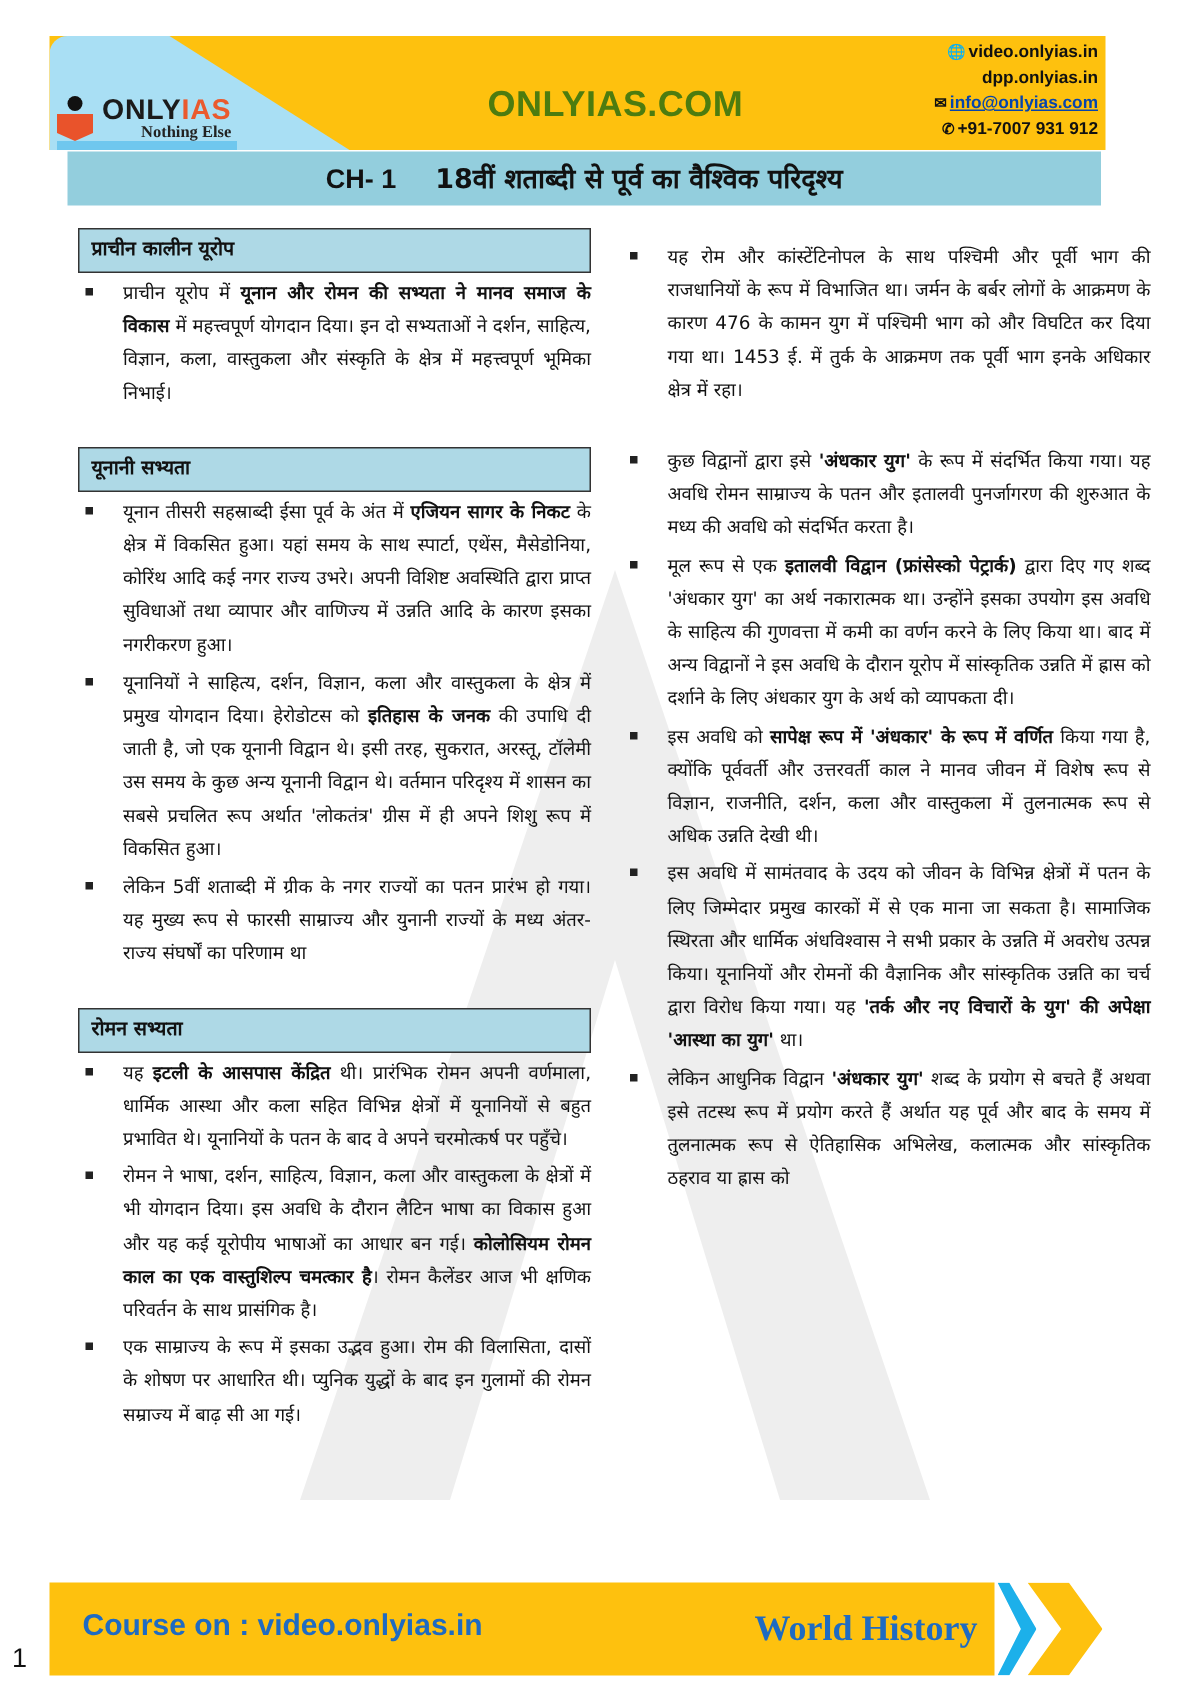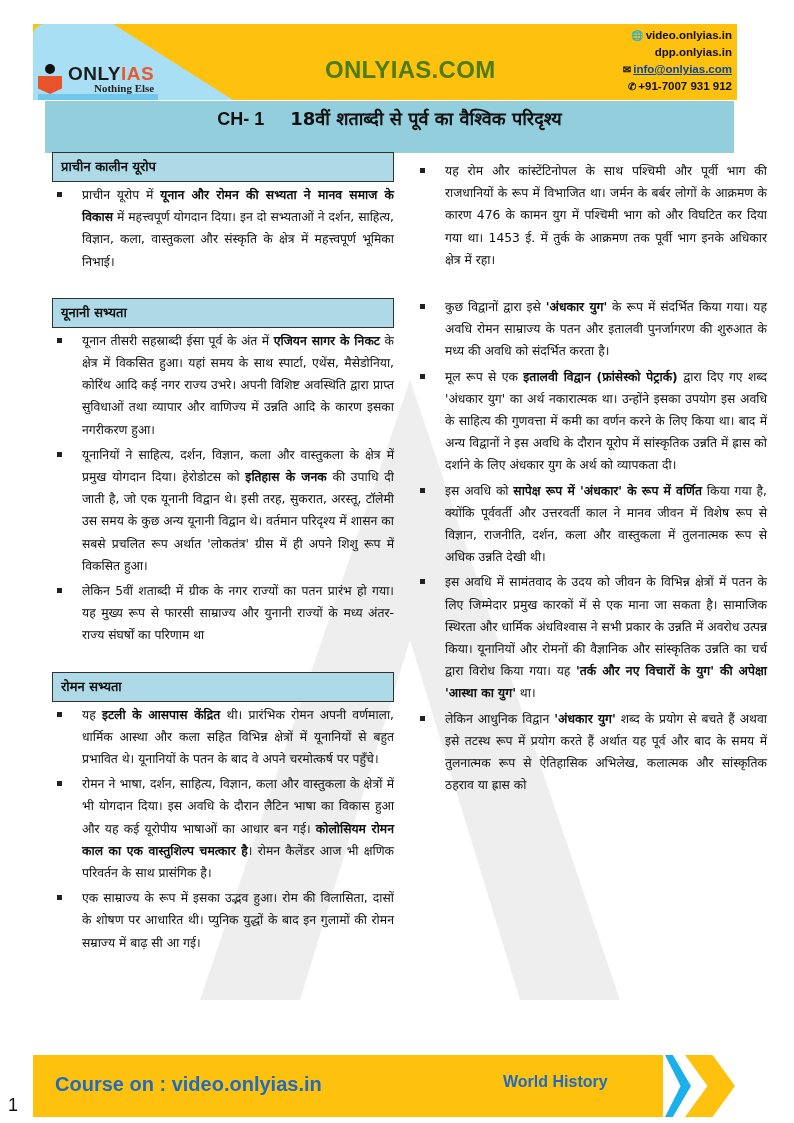--- a/index.html
+++ b/index.html
@@ -17,37 +17,37 @@
   .logo-text { margin-left:2px; line-height:1; }
   .logo-main { font-family:"Liberation Sans", sans-serif; font-weight:bold; font-size:19px; letter-spacing:0.5px; }
   .logo-main .only { color:#1b1b1b; }
   .logo-main .ias { color:#ea5a2e; }
   .logo-sub { font-family:"Liberation Serif", serif; font-weight:bold; font-size:11px; color:#222; text-align:right; }
   .site-title { position:absolute; left:325px; top:56px; font-family:"Liberation Sans", sans-serif; font-weight:bold; font-size:24px; color:#4d7c0f; letter-spacing:0.3px; }
   .contacts { position:absolute; right:62px; top:27px; text-align:right; font-family:"Liberation Sans", sans-serif; font-weight:bold; font-size:11.5px; line-height:17px; color:#111; }
   .contacts a { color:#0645ad; text-decoration:underline; }
   .contacts .ic { font-size:10px; margin-right:2px; }
   
-  .chapter { position:absolute; left:45px; top:101px; width:689px; height:52px; background:#93cedd; text-align:center; font-weight:bold; font-size:18px; line-height:36px; color:#111; }
+  .chapter { position:absolute; left:45px; top:101px; width:689px; height:36px; background:#93cedd; text-align:center; font-weight:bold; font-size:18px; line-height:36px; color:#111; }
   .chapter .ch { margin-right:26px; font-family:"Liberation Sans", sans-serif; }
   
   .col { position:absolute; top:140px; font-size:12.3px; line-height:22.2px; }
   .col-left { left:52px; width:342px; }
   .col-right { left:415px; width:352px; top:138px; }
   .sec-head { background:#aed9e6; border:1px solid #333; font-weight:bold; font-size:13px; padding:3px 8px; height:22px; line-height:22px; margin:0 0 2px 0; }
   .bullets { list-style:none; margin:0; padding:0; }
   .bullets li { position:relative; padding-left:30px; text-align:justify; margin-bottom:3px; }
   .bullets li::before { content:""; position:absolute; left:5px; top:8px; width:5px; height:5px; background:#222; }
   .bullets li b { font-weight:bold; }
   .gap { height:12px; }
   
   .footer { position:absolute; left:33px; top:1055px; width:700px; height:62px; }
   .footer .ybar { position:absolute; left:0; top:0; width:630px; height:62px; background:#fec10e; }
   .footer .course { position:absolute; left:22px; top:18px; font-family:"Liberation Sans", sans-serif; font-weight:bold; font-size:20px; color:#1f6bc2; }
-  .footer .subject { position:absolute; left:470px; top:18px; font-family:Liberation Sans, sans-serif; font-weight:bold; font-size:16px; color:#1f6bc2; }
+  .footer .subject { position:absolute; left:470px; top:18px; font-family:Liberation Serif, serif; font-weight:bold; font-size:24px; color:#1f6bc2; }
   .footer .arrow1 { position:absolute; left:632px; top:0; width:26px; height:62px; background:#1cb0ea; clip-path:polygon(0 0,30% 0,100% 50%,30% 100%,0 100%,60% 50%); }
   .footer .arrow2 { position:absolute; left:652px; top:0; width:50px; height:62px; background:#fec10e; clip-path:polygon(0 0,55% 0,100% 50%,55% 100%,0 100%,45% 50%); }
   .page-num { position:absolute; left:8px; top:1095px; font-family:"Liberation Sans", sans-serif; font-size:18px; color:#111; }
 </style>
 </head>
 <body>
 
 <svg class="watermark" viewBox="0 0 420 620">
   <polygon points="210,0 420,620 320,620 210,260 100,620 0,620" fill="#777"></polygon>
 </svg>

